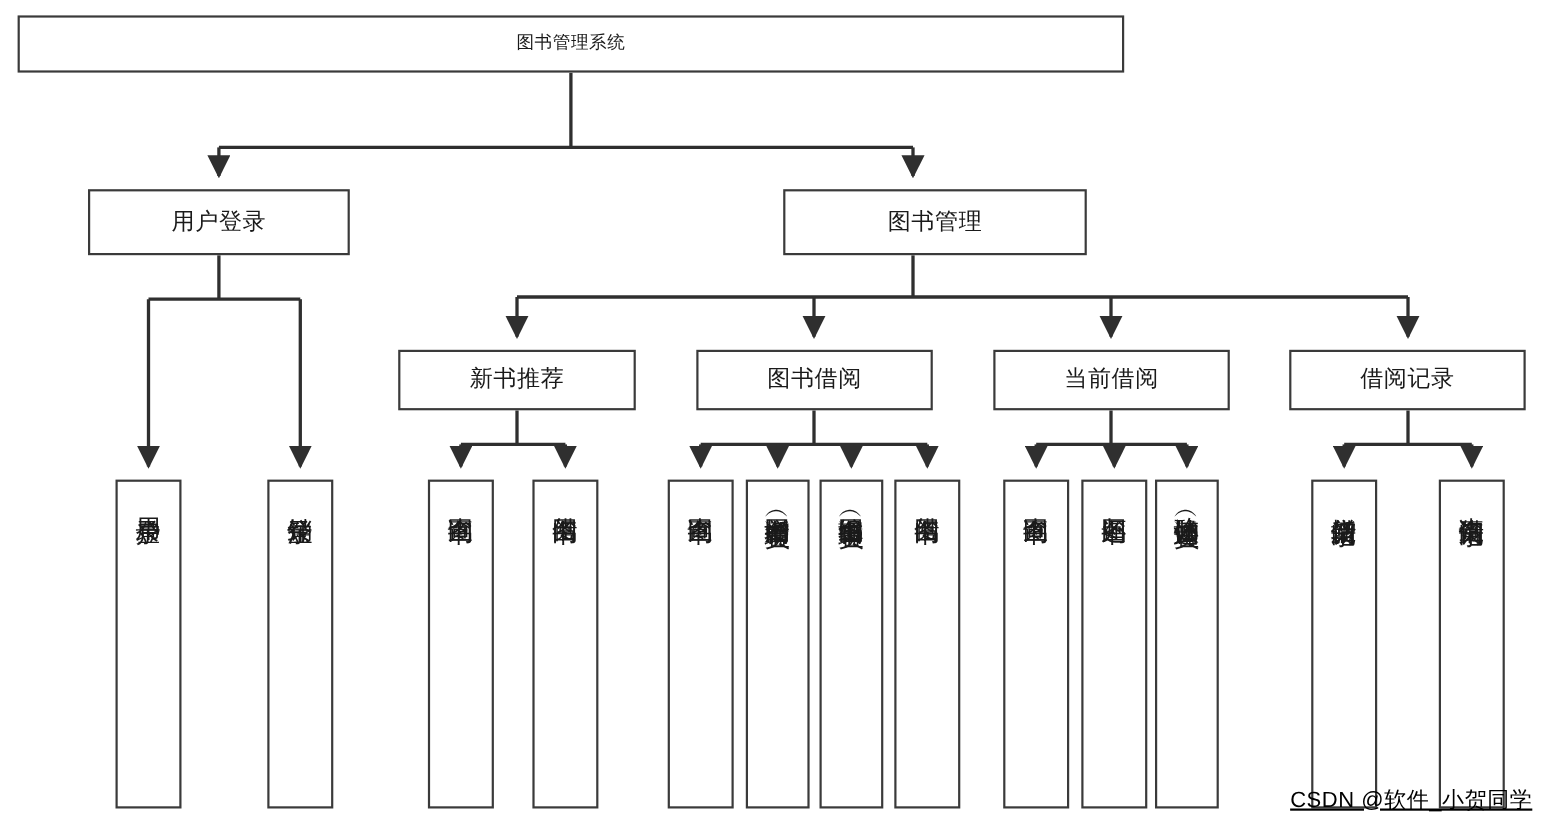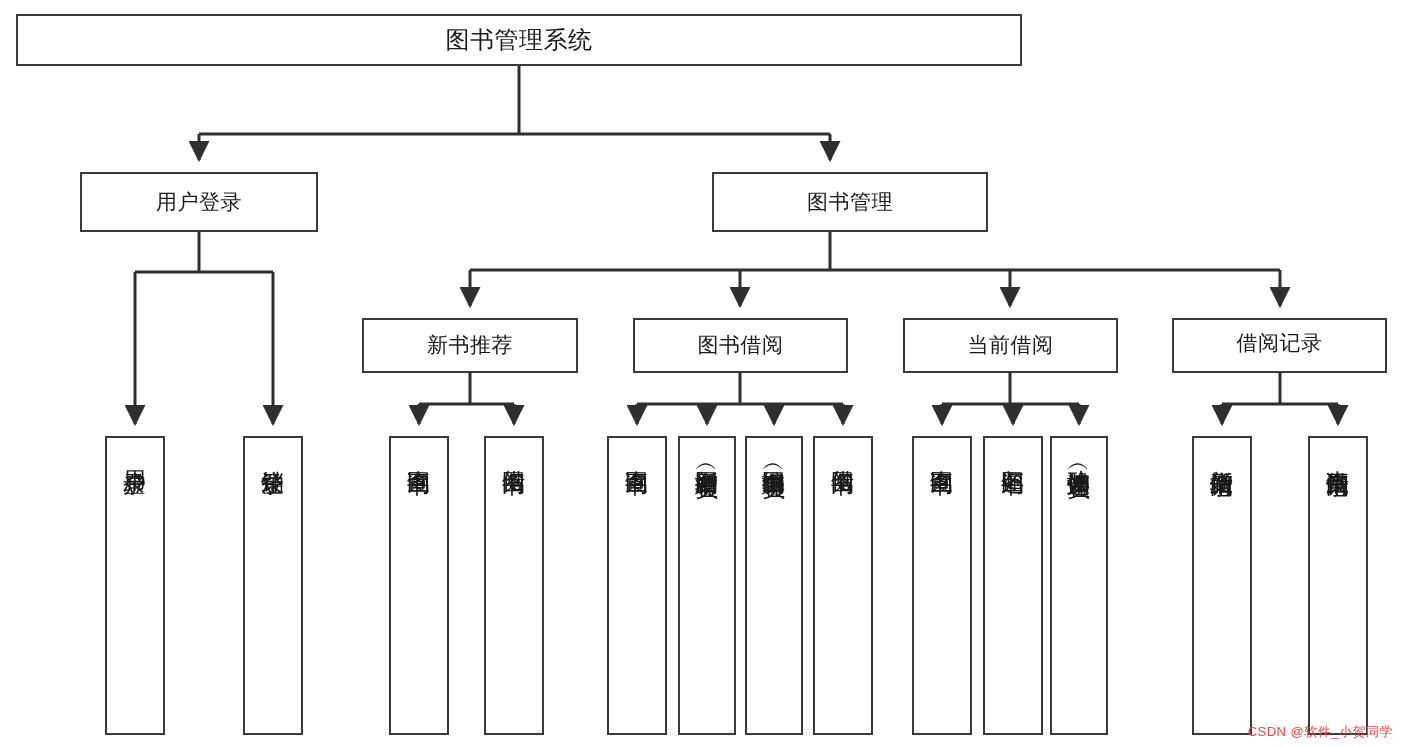--- a/index.html
+++ b/index.html
@@ -39,43 +39,44 @@
   .node .lbl {
     display: block;
     text-align: center;
     line-height: 1.08;
     letter-spacing: 0.5px;
   }
   .node.horiz .lbl {
     font-size: 21px;
   }
   .node.root .lbl {
-    font-size: 24px;
+    font-size: 16px;
   }
   .node.leaf {
     align-items: flex-start;
     padding-top: 14px;
   }
   .node.leaf .lbl {
     writing-mode: vertical-rl;
     text-orientation: upright;
     font-size: 23px;
     line-height: 1.14;
     letter-spacing: 1px;
     white-space: nowrap;
   }
   .watermark {
     position: absolute;
     right: 12px;
     bottom: 6px;
-    font-size: 13px;
-    color: #ef4444;
+    font-size: 20px;
+    color: #000000;
     letter-spacing: 0.5px;
     z-index: 5;
     white-space: nowrap;
+    text-decoration: underline;
   }
 </style>
 </head>
 <body>
 
 <div id="canvas">
 
   <svg class="edges" viewBox="0 0 1405 747" xmlns="http://www.w3.org/2000/svg">
     <defs>
       <marker id="arrow" viewBox="0 0 10 10" refX="9" refY="5" markerWidth="7" markerHeight="7" orient="auto-start-reverse">
@@ -139,21 +140,21 @@
 
   <div class="node horiz" style="left:633px; top:318px; width:215px; height:55px;">
     <span class="lbl">图书借阅</span>
   </div>
   <div class="node horiz" style="left:362px; top:318px; width:216px; height:55px;">
     <span class="lbl">新书推荐</span>
   </div>
   <div class="node horiz" style="left:903px; top:318px; width:215px; height:55px;align-items:center;">
     <span class="lbl">当前借阅</span>
   </div>
-  <div class="node horiz" style="left:1172px; top:318px; width:215px; height:55px;font-family:Liberation Mono, monospace;">
+  <div class="node horiz" style="left:1172px; top:318px; width:215px; height:55px;">
     <span class="lbl">借阅记录</span>
   </div>
 
   <div class="node leaf" style="left:105px; top:436px; width:60px; height:299px;">
     <span class="lbl">用户登录</span>
   </div>
   <div class="node leaf" style="left:243px; top:436px; width:60px; height:299px;">
     <span class="lbl">注销登录</span>
   </div>
 

